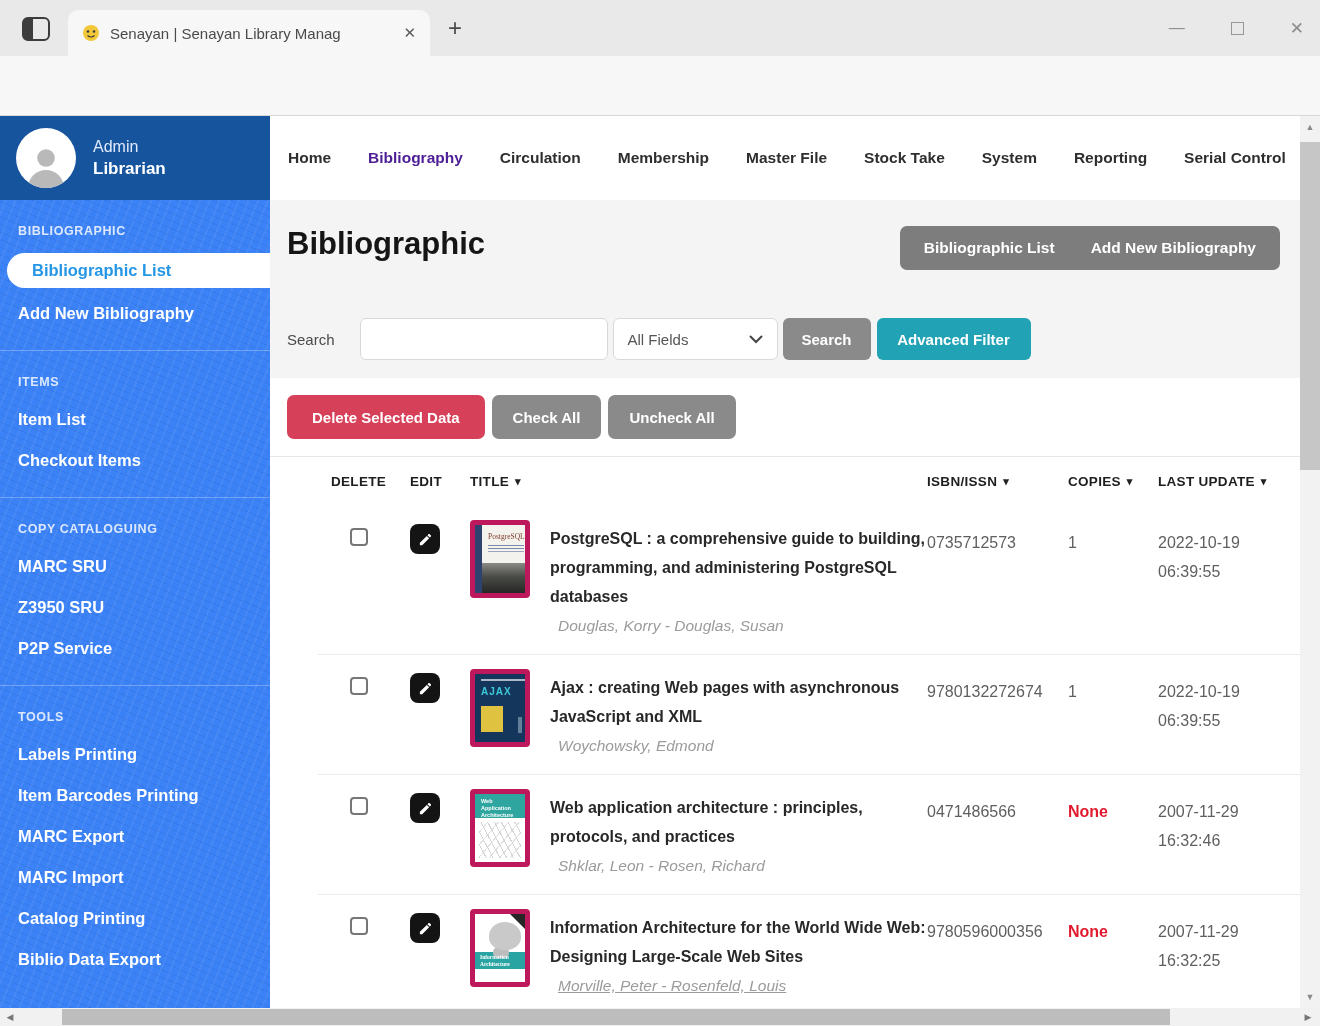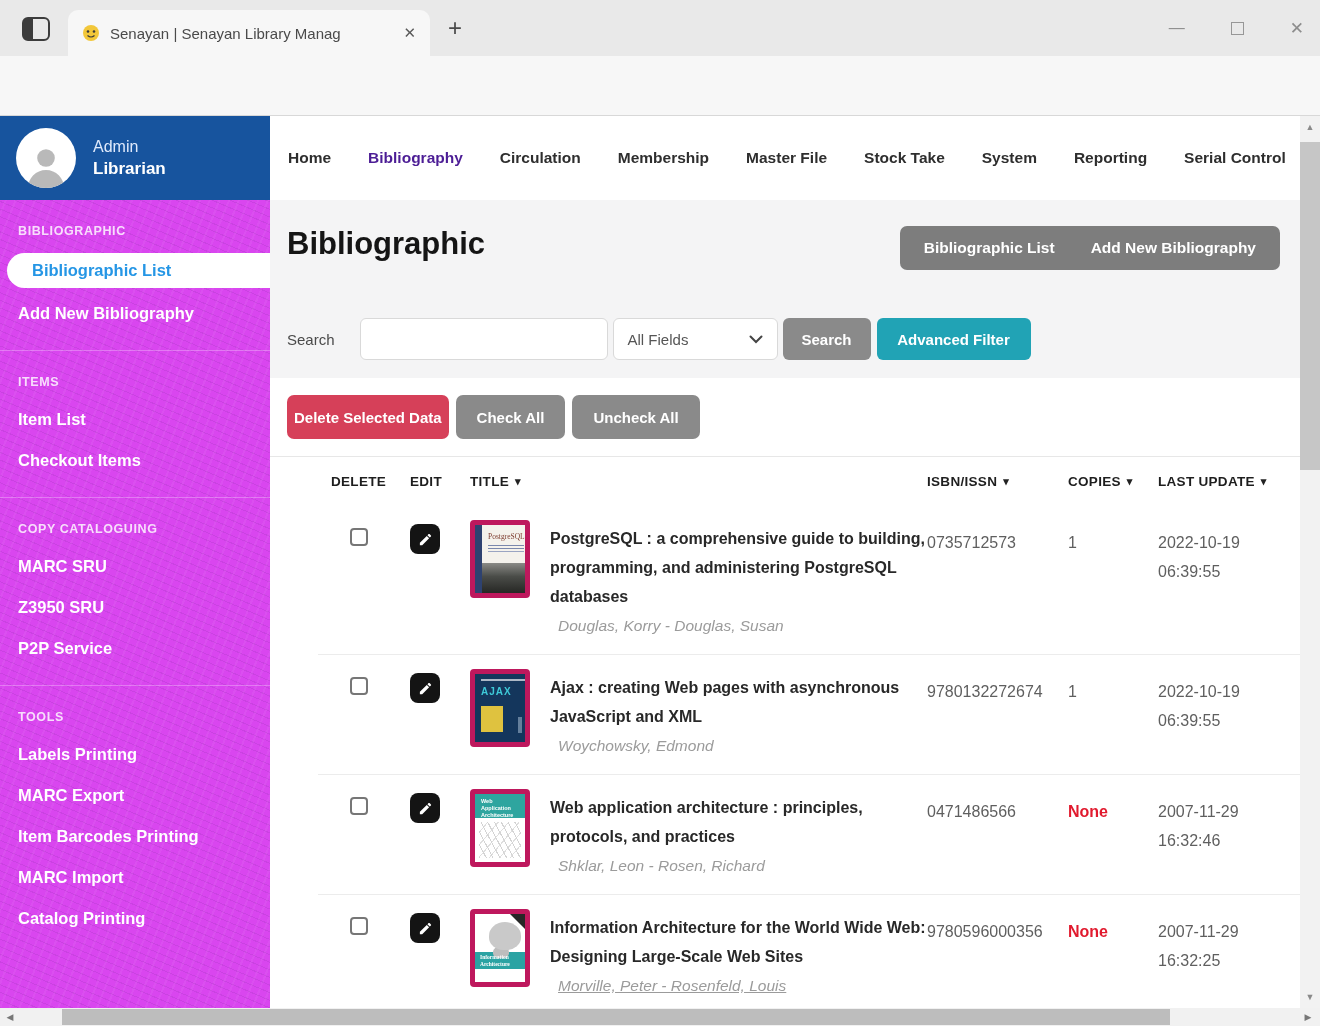--- a/index.html
+++ b/index.html
@@ -31,21 +31,21 @@
   .tb-icons { position:absolute; right:18px; top:66px; height:44px; display:flex; align-items:center; gap:27px; }
   .tb-div { width:1px; height:22px; background:#c9c9c9; }
   .ie-e { font-size:24px; font-style:italic; font-weight:bold; color:#1b9de4; line-height:1; }
   .avatar-sm { width:30px; height:30px; border-radius:50%; background:#d9d9d9; overflow:hidden; display:flex; align-items:flex-end; justify-content:center; }
   .dots { font-size:19px; color:#3d3d3d; letter-spacing:2px; font-weight:bold; }
 
   
   .pagewrap { position:absolute; top:116px; left:0; width:1320px; height:892px; display:flex; overflow:hidden; background:#f1f1f1; }
 
   
-  .sidebar { width:270px; height:100%; position:relative; background:#d946ef; overflow:hidden; flex:0 0 auto; }
+  .sidebar { width:270px; height:100%; position:relative; background:#3b82f6; overflow:hidden; flex:0 0 auto; }
   .sidebar .texture { position:absolute; inset:0; pointer-events:none;
     background:
       repeating-linear-gradient(112deg, rgba(255,255,255,.05) 0 2px, transparent 2px 9px),
       repeating-linear-gradient(23deg, rgba(0,10,50,.07) 0 1px, transparent 1px 7px);
   }
   .sb-head { position:relative; height:84px; background:#17549e; display:flex; align-items:center; padding:0 16px; gap:17px; z-index:2; }
   .avatar-lg { width:60px; height:60px; border-radius:50%; background:#fff; overflow:hidden; display:flex; align-items:flex-end; justify-content:center; flex:0 0 auto; }
   .sb-name { color:#dfeafc; font-size:16px; line-height:22px; }
   .sb-role { color:#fff; font-size:17px; font-weight:bold; line-height:22px; }
   .sb-body { position:relative; z-index:2; }
@@ -68,21 +68,21 @@
   .search-label { font-size:15px; color:#4a4a4a; margin-right:25px; }
   .search-input { width:248px; height:42px; border:1px solid #d9d9d9; border-radius:6px; background:#fff; padding:0 12px; font-size:15px; outline:none; font-family:inherit; }
   .field-select { width:165px; height:42px; border:1px solid #d9d9d9; border-radius:6px; background:#fff; margin-left:5px; display:flex; align-items:center; padding:0 14px; font-size:15px; color:#555; justify-content:space-between; }
   .btn { height:42px; border:none; border-radius:6px; color:#fff; font-size:15px; font-weight:bold; font-family:inherit; display:inline-flex; align-items:center; justify-content:center; cursor:default; }
   .btn-search { background:#8a8a8a; width:88px; margin-left:5px; }
   .btn-adv { background:#21a3b5; width:154px; margin-left:6px; }
 
   .content { background:#fff; }
   .actionrow { padding:17px; display:flex; gap:7px; }
   .btn44 { height:44px; border-radius:7px; }
-  .btn-danger { background:#d64059; padding:0 7px; }
+  .btn-danger { background:#d64059; padding:0 25px; }
   .btn-gray { background:#8a8a8a; padding:0 21px; }
 
   .table { border-top:1px solid #e7e7e7;padding-left:48px; }
   .grid { display:grid; grid-template-columns:79px 60px 80px 1fr 141px 90px 122px; padding-left:13px; padding-right:20px; }
   .thead { height:49px; align-items:center; font-size:13.5px; font-weight:bold; color:#1e1e1e; letter-spacing:.3px; }
   .th { display:flex; align-items:center; gap:6px; }
   .sort-caret { font-size:11px; color:#222; }
   .trow { border-top:1px solid #ececec; padding-top:14px; padding-bottom:14px; align-items:start; min-height:110px; }
   .trow.first { border-top:none; }
   .cb { width:18px; height:18px; border:2px solid #767676; border-radius:4px; background:#fff; margin-top:8px; margin-left:19px; }
@@ -263,24 +263,25 @@
         </div>
         <div class="sb-section">
           <div class="sb-label">COPY CATALOGUING</div>
           <div class="sb-item">MARC SRU</div>
           <div class="sb-item">Z3950 SRU</div>
           <div class="sb-item">P2P Service</div>
         </div>
         <div class="sb-section">
           <div class="sb-label">TOOLS</div>
           <div class="sb-item">Labels Printing</div>
+          <div class="sb-item">Item Barcodes Printing</div>
           <div class="sb-item">MARC Export</div>
-          <div class="sb-item">Item Barcodes Printing</div>
           <div class="sb-item">MARC Import</div>
           <div class="sb-item">Catalog Printing</div>
+          <div class="sb-item">Biblio Data Export</div>
         </div>
       </div>
     </aside>
 
     <div class="main">
       <nav class="topnav">
         <span class="nav-item">Home</span>
         <span class="nav-item active">Bibliography</span>
         <span class="nav-item">Circulation</span>
         <span class="nav-item">Membership</span>

